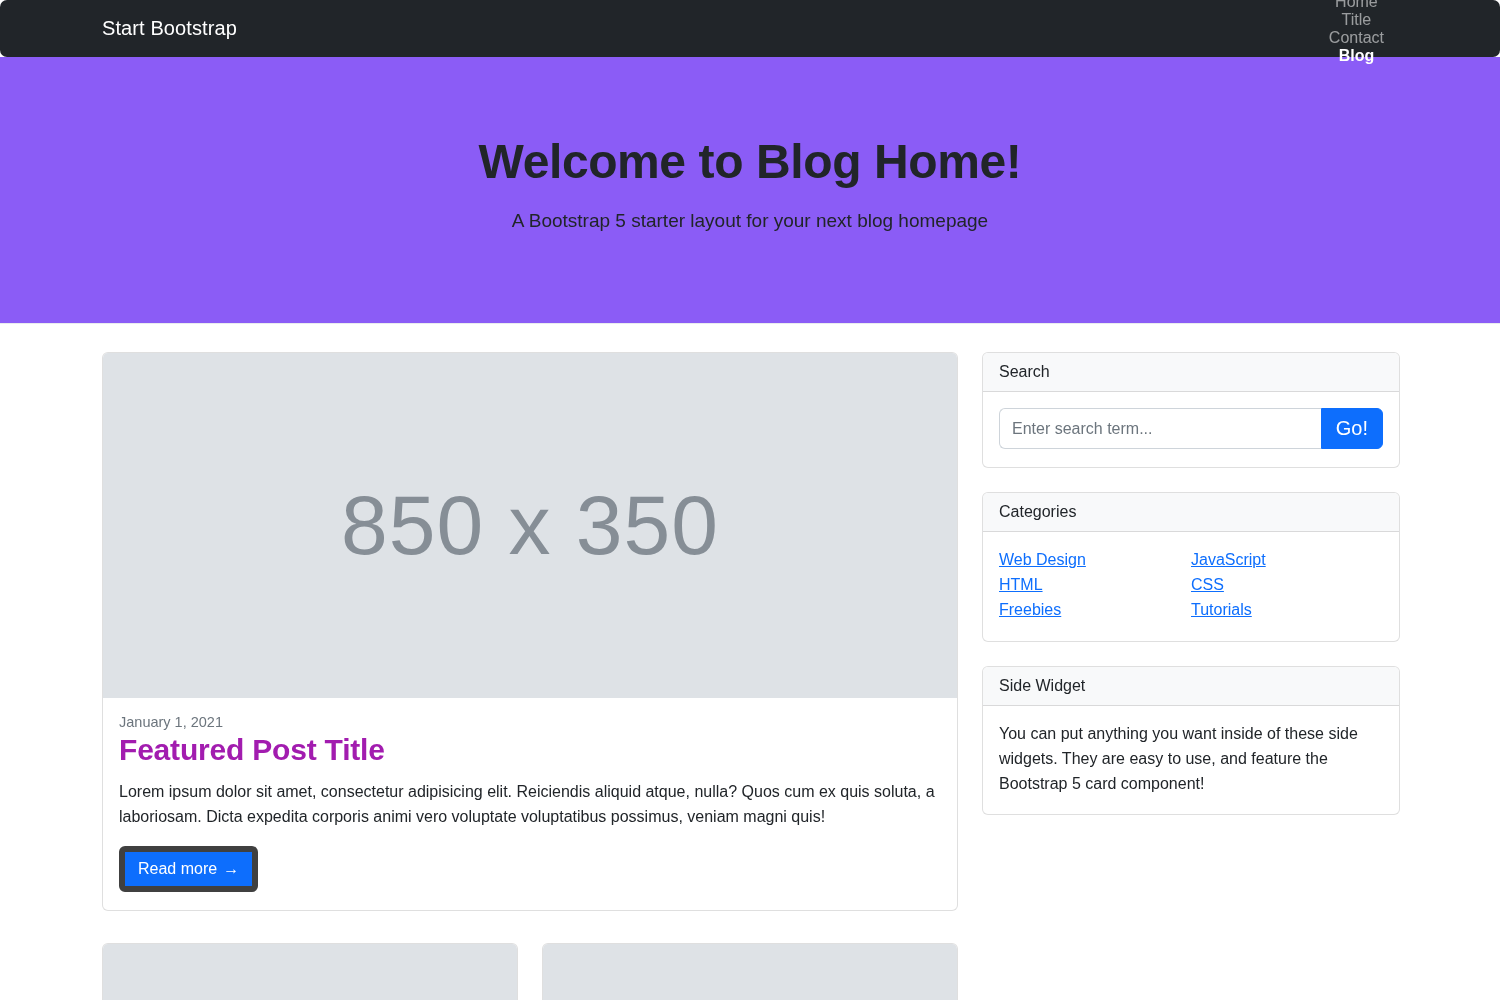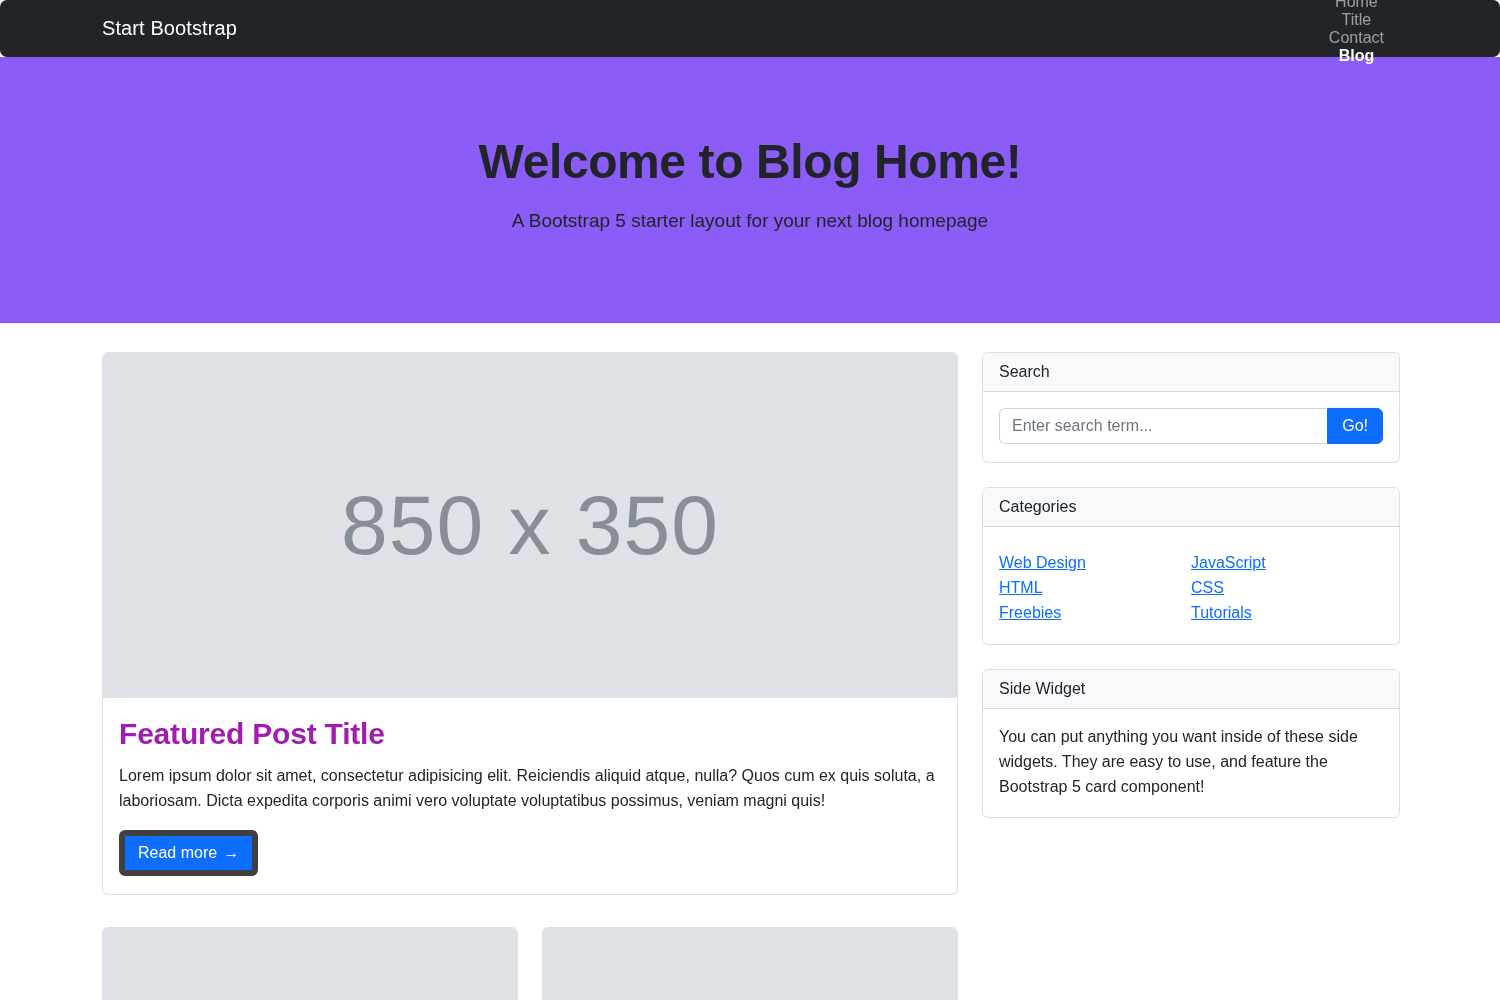--- a/index.html
+++ b/index.html
@@ -194,28 +194,28 @@
     color: #4d7c0f;
     outline: none;
     min-width: 0;
   }
   .search-input::placeholder { color: #6c757d; }
   .btn-go {
     background: #0d6efd;
     border: 1px solid #0d6efd;
     border-radius: 0 6px 6px 0;
     color: #ffffff;
-    font-size: 16px;
+    font-size: 20px;
     padding: 8px 14px;
     cursor: pointer;
     font-family: inherit;
     white-space: nowrap;
   }
   .cat-cols { display: flex; }
-  .cat-col { flex: 1 1 50%; margin-top: 8px; }
+  .cat-col { flex: 1 1 50%; }
   .cat-list { list-style: none; margin: 0; padding: 0; }
   .cat-list li { margin-bottom: 1px; }
   .cat-link {
     color: #0d6efd;
     font-size: 16px;
     line-height: 1.5;
     text-decoration: underline;
     cursor: pointer;
   }
   .widget-text {
@@ -264,20 +264,21 @@
 </header>
 
 <div class="container">
   <div class="content-row">
 
     <div class="col-main">
 
       <div class="card">
         <div class="placeholder-img featured-img">850 x 350</div>
         <div class="card-body">
+          <div class="post-date">January 1, 2021</div>
           <h2 class="post-title">Featured Post Title</h2>
           <p class="post-text">Lorem ipsum dolor sit amet, consectetur adipisicing elit. Reiciendis aliquid atque, nulla? Quos cum ex quis soluta, a laboriosam. Dicta expedita corporis animi vero voluptate voluptatibus possimus, veniam magni quis!</p>
           <a class="btn-primary">
             <span>Read more</span>
             <span>→</span>
           </a>
         </div>
       </div>
 
       <div class="posts-row">

